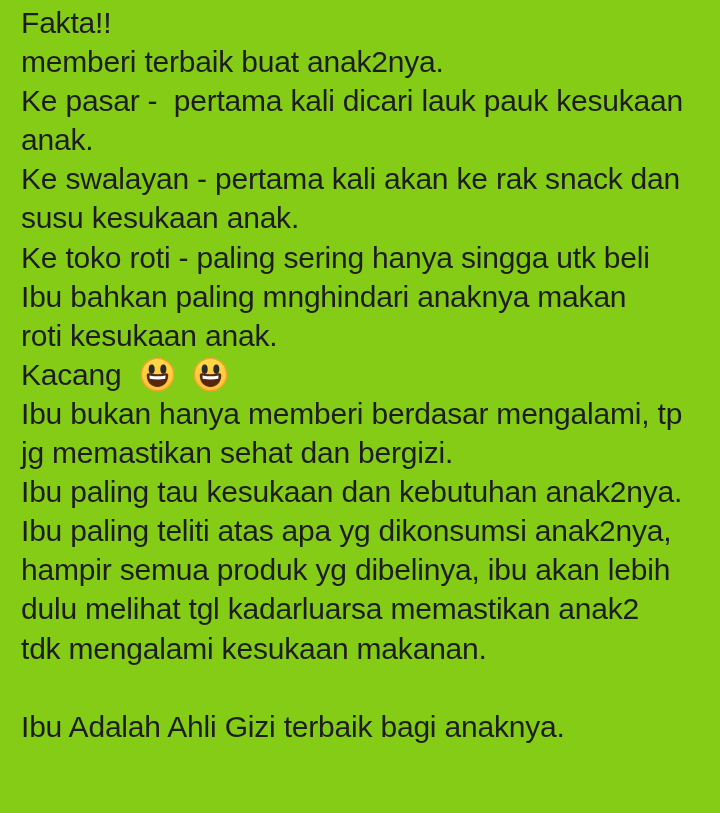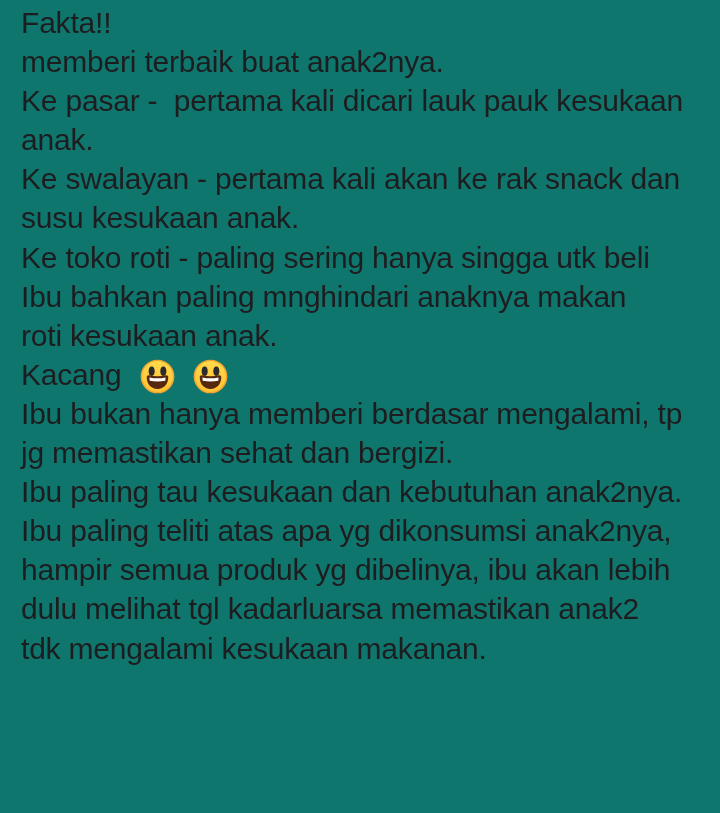--- a/index.html
+++ b/index.html
@@ -5,36 +5,36 @@
   html, body {
     margin: 0;
     padding: 0;
     background: #ffffff;
   }
   .page {
     position: relative;
     width: 720px;
     height: 813px;
     overflow: hidden;
-    background: #0f766e;
+    background: #84cc16;
     box-sizing: border-box;
     padding: 3px 10px 0 21px;
     font-family: "Liberation Sans", sans-serif;
     font-size: 30px;
     line-height: 39.1px;
     letter-spacing: -0.2px;
     color: #1d1d1f;
   }
   .line {
     white-space: pre;
     height: 39.1px;
   }
   .emoji-line {
     display: flex;
-    align-items: flex-end;
+    align-items: center;
     gap: 16px;
   }
   .emoji {
     width: 35px;
     height: 35px;
     margin-left: 2px;
     flex: 0 0 auto;
   }
 </style>
 </head>
@@ -82,13 +82,14 @@
   </div>
 
   <div class="line">Ibu bukan hanya memberi berdasar mengalami, tp</div>
   <div class="line">jg memastikan sehat dan bergizi.</div>
   <div class="line">Ibu paling tau kesukaan dan kebutuhan anak2nya.</div>
   <div class="line">Ibu paling teliti atas apa yg dikonsumsi anak2nya,</div>
   <div class="line">hampir semua produk yg dibelinya, ibu akan lebih</div>
   <div class="line">dulu melihat tgl kadarluarsa memastikan anak2</div>
   <div class="line">tdk mengalami kesukaan makanan.</div>
   <div class="line"></div>
+  <div class="line">Ibu Adalah Ahli Gizi terbaik bagi anaknya.</div>
 </main>
 
 </body></html>

